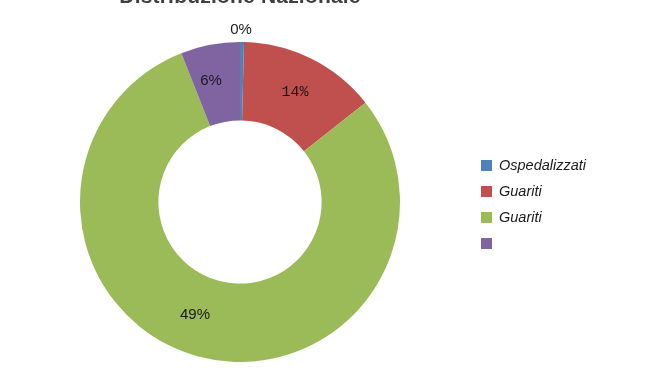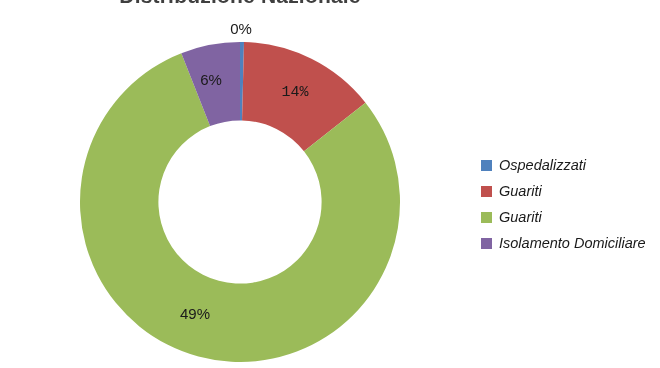--- a/index.html
+++ b/index.html
@@ -124,17 +124,16 @@
       <div class="legend-item">
         <span class="legend-swatch" style="background: rgb(192, 80, 77);"></span>
         <span class="legend-label">Guariti</span>
       </div>
       <div class="legend-item">
         <span class="legend-swatch" style="background: rgb(155, 187, 89);"></span>
         <span class="legend-label">Guariti</span>
       </div>
       <div class="legend-item">
         <span class="legend-swatch" style="background: rgb(128, 100, 162);"></span>
-        <span class="legend-label">Isolamento Domiciliare</span>
       </div>
     </div>
 
 </div>
 
 </body></html>

